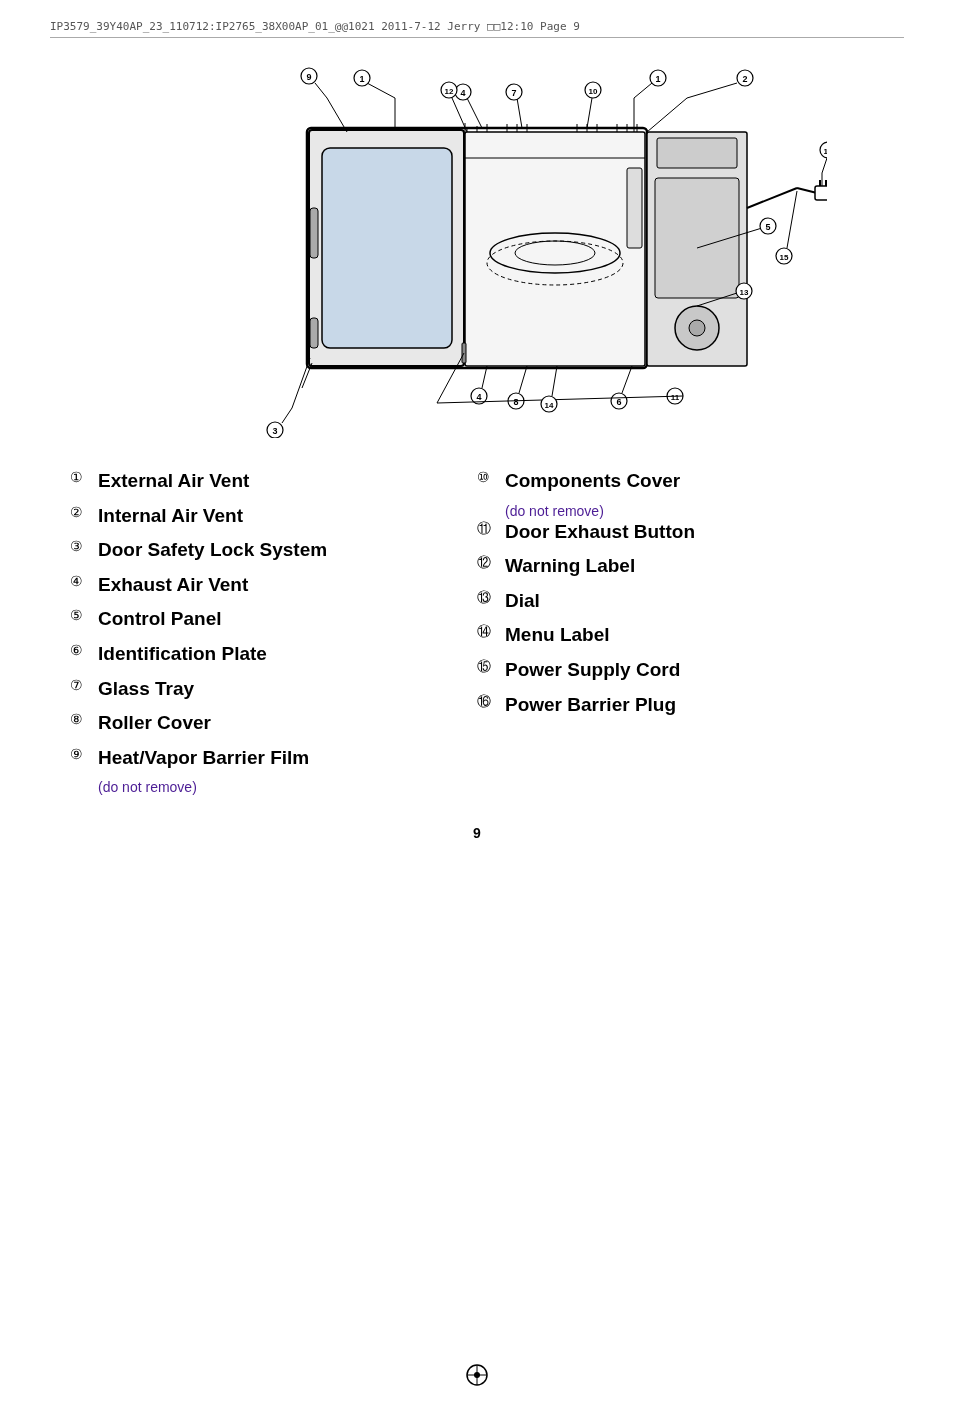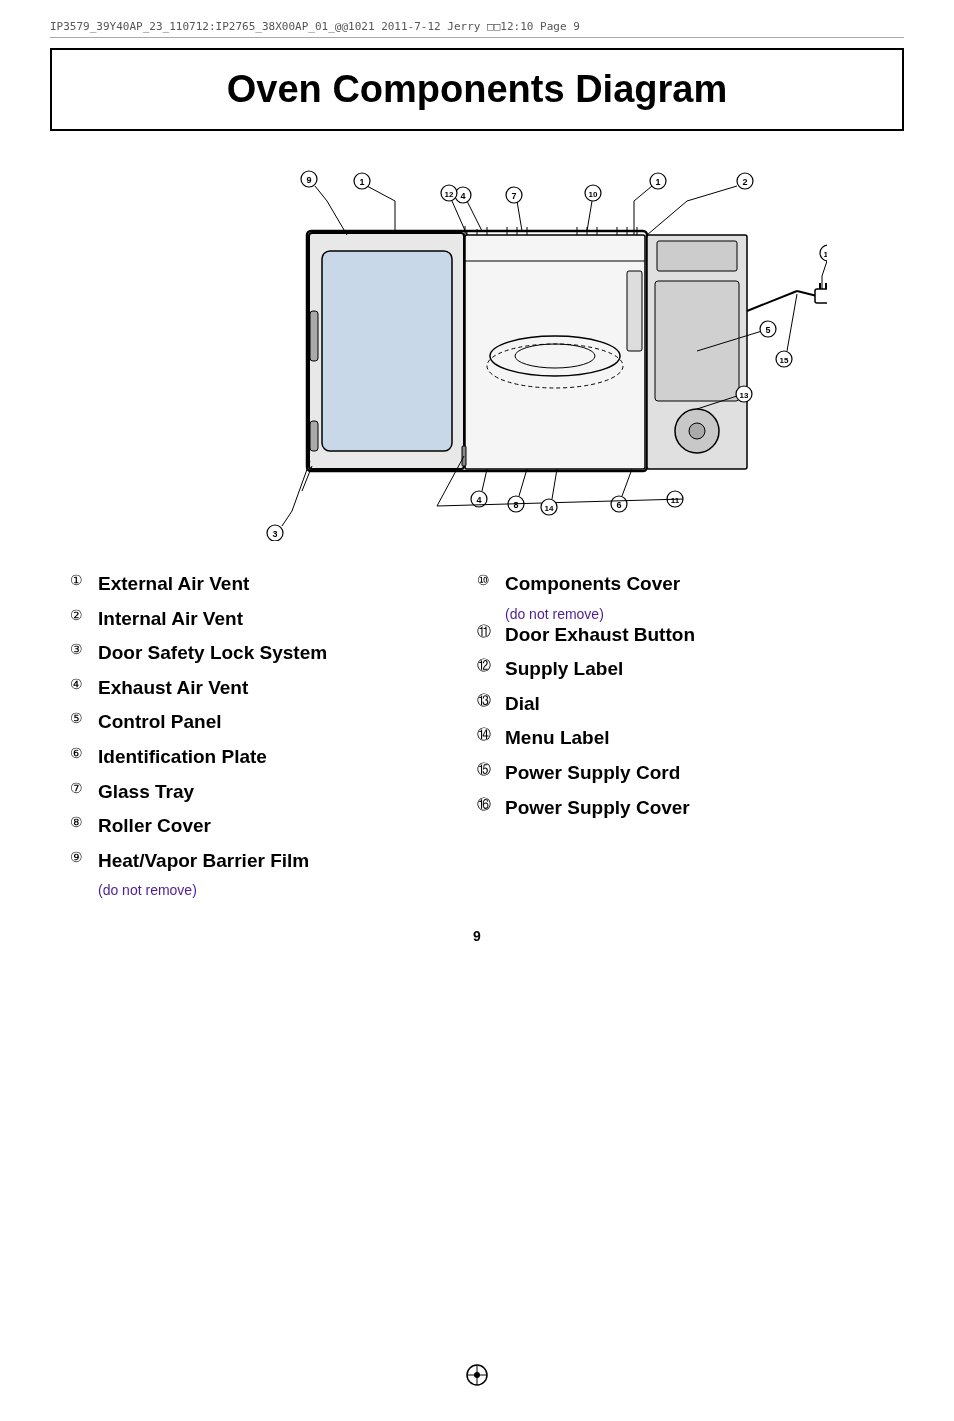--- a/index.html
+++ b/index.html
@@ -96,23 +96,20 @@
       transform: translateX(-50%);
     }
   </style>
 </head>
 <body>
 
 <div class="page">
 
   <div class="header-bar">IP3579_39Y40AP_23_110712:IP2765_38X00AP_01_@@1021  2011-7-12  Jerry □□12:10  Page 9</div>
 
-  <div class="title-box">
-    <h1>Oven Components Diagram</h1>
-  </div>
 
   <div class="diagram-area">
     <svg class="diagram-svg" viewBox="0 0 700 390" xmlns="http://www.w3.org/2000/svg">
 
       <rect x="180" y="80" width="340" height="240" rx="4" fill="white" stroke="#000" stroke-width="2.5"></rect>
 
       <rect x="182" y="82" width="155" height="236" rx="3" fill="#e8e8e8" stroke="#000" stroke-width="2"></rect>
 
       <rect x="195" y="100" width="130" height="200" rx="8" fill="#c8d8e8" stroke="#000" stroke-width="1.5"></rect>
 
@@ -294,37 +291,37 @@
         <span class="item-num">⑩</span>
         <span class="item-label">Components Cover</span>
       </div>
       <div class="item-sub">(do not remove)</div>
       <div class="list-item">
         <span class="item-num">⑪</span>
         <span class="item-label">Door Exhaust Button</span>
       </div>
       <div class="list-item">
         <span class="item-num">⑫</span>
-        <span class="item-label">Supply Label</span>
+        <span class="item-label">Warning Label</span>
       </div>
       <div class="list-item">
         <span class="item-num">⑬</span>
         <span class="item-label">Dial</span>
       </div>
       <div class="list-item">
         <span class="item-num">⑭</span>
         <span class="item-label">Menu Label</span>
       </div>
       <div class="list-item">
         <span class="item-num">⑮</span>
         <span class="item-label">Power Supply Cord</span>
       </div>
       <div class="list-item">
         <span class="item-num">⑯</span>
-        <span class="item-label">Power Supply Cover</span>
+        <span class="item-label">Power Barrier Plug</span>
       </div>
     </div>
   </div>
 
   <div class="page-num">9</div>
 
   <div class="corner-mark">
     <svg width="24" height="24" viewBox="0 0 24 24">
       <circle cx="12" cy="12" r="10" fill="none" stroke="#000" stroke-width="1.5"></circle>
       <circle cx="12" cy="12" r="3" fill="#000"></circle>

